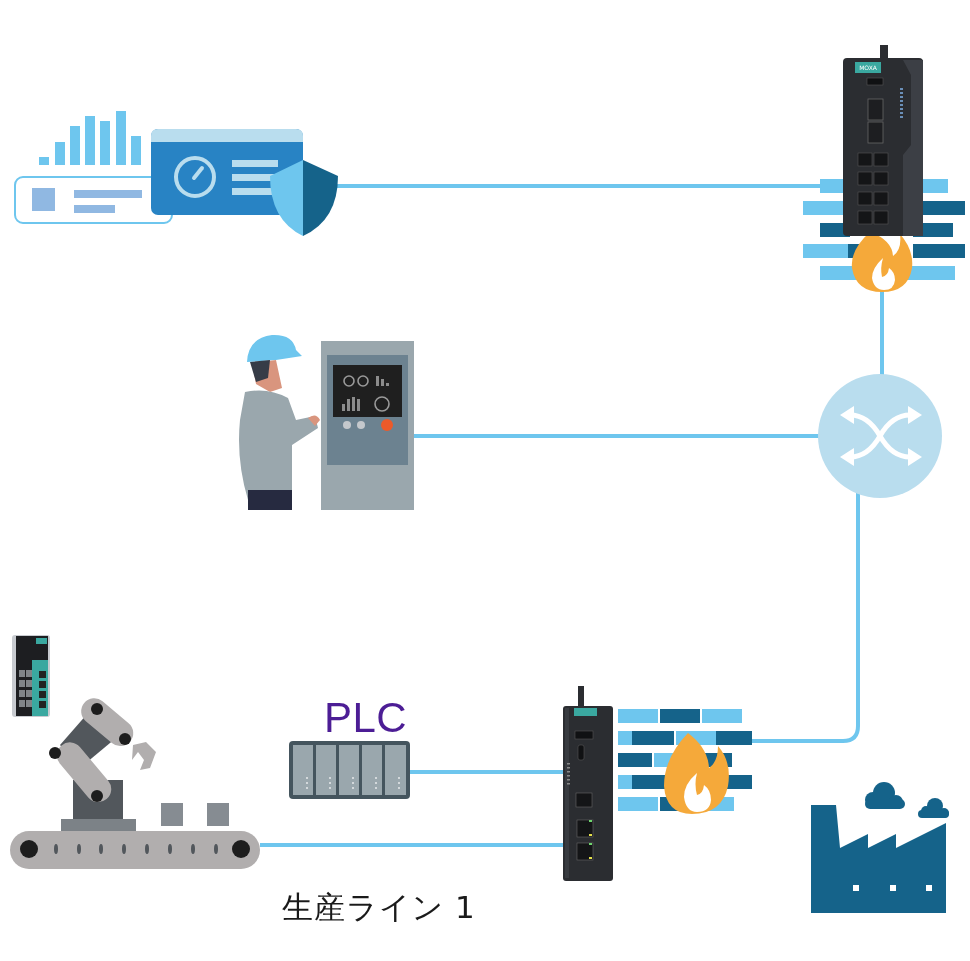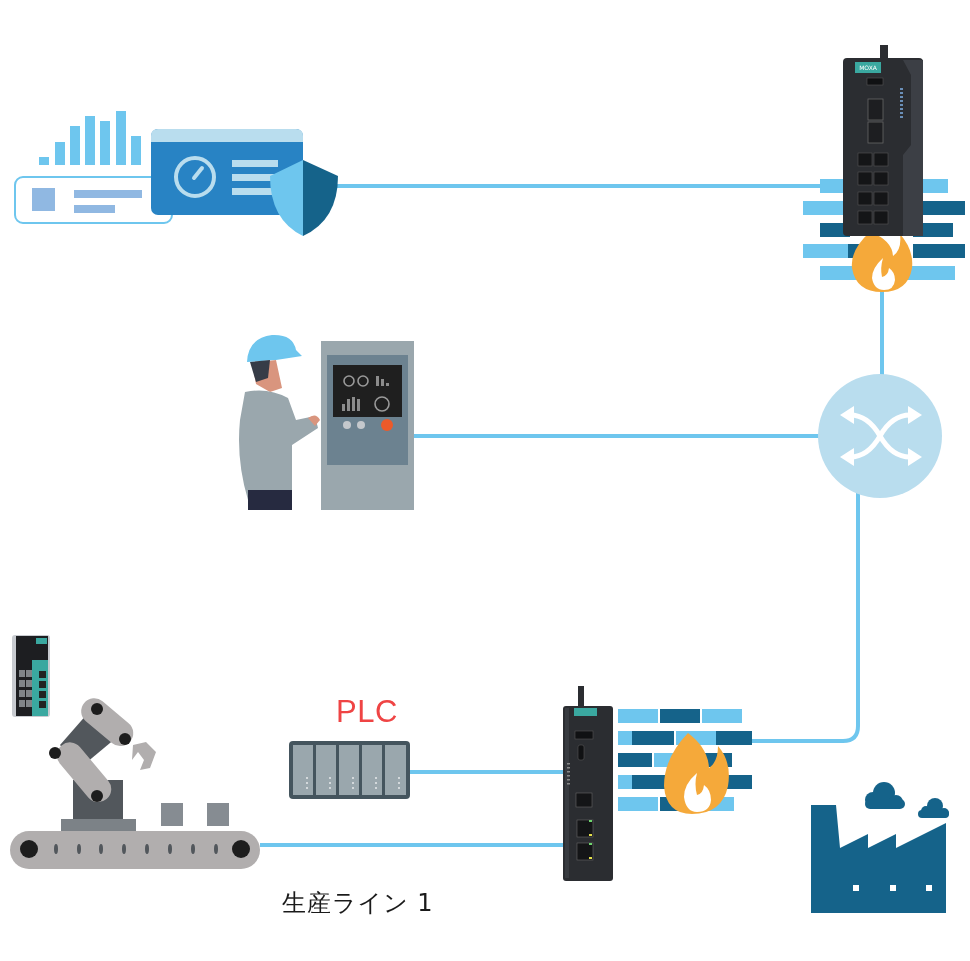--- a/index.html
+++ b/index.html
@@ -1,19 +1,19 @@
 <!DOCTYPE html>
 <html><head>
 <meta charset="utf-8">
 <style>
   html, body { margin: 0; padding: 0; background: #ffffff; }
   body { width: 970px; height: 961px; position: relative; overflow: hidden; font-family: "Liberation Sans", sans-serif; }
   svg.canvas { position: absolute; left: 0; top: 0; }
-  .label-plc { position: absolute; left: 336px; top: 694px; font-size: 31px; color: #ef4444; font-family: "Liberation Sans", sans-serif; letter-spacing: 0.5px; }
-  .label-line { position: absolute; left: 282px; top: 887px; font-size: 24px; color: #1a1a1a; font-family: "DejaVu Sans", sans-serif; letter-spacing: 1px; }
+  .label-plc { position: absolute; left: 324px; top: 694px; font-size: 42px; color: #4c1d95; font-family: "Liberation Sans", sans-serif; letter-spacing: 0.5px; }
+  .label-line { position: absolute; left: 282px; top: 887px; font-size: 31px; color: #1a1a1a; font-family: "DejaVu Sans", sans-serif; letter-spacing: 1px; }
   .tiny { font-family: "DejaVu Sans", sans-serif; }
 </style>
 </head>
 <body>
 
 <svg class="canvas" width="970" height="961" viewBox="0 0 970 961">
 
   <g stroke="#6ec6ee" stroke-width="4" fill="none">
     <line x1="330" y1="186" x2="830" y2="186"></line>
     <line x1="882" y1="280" x2="882" y2="385"></line>

